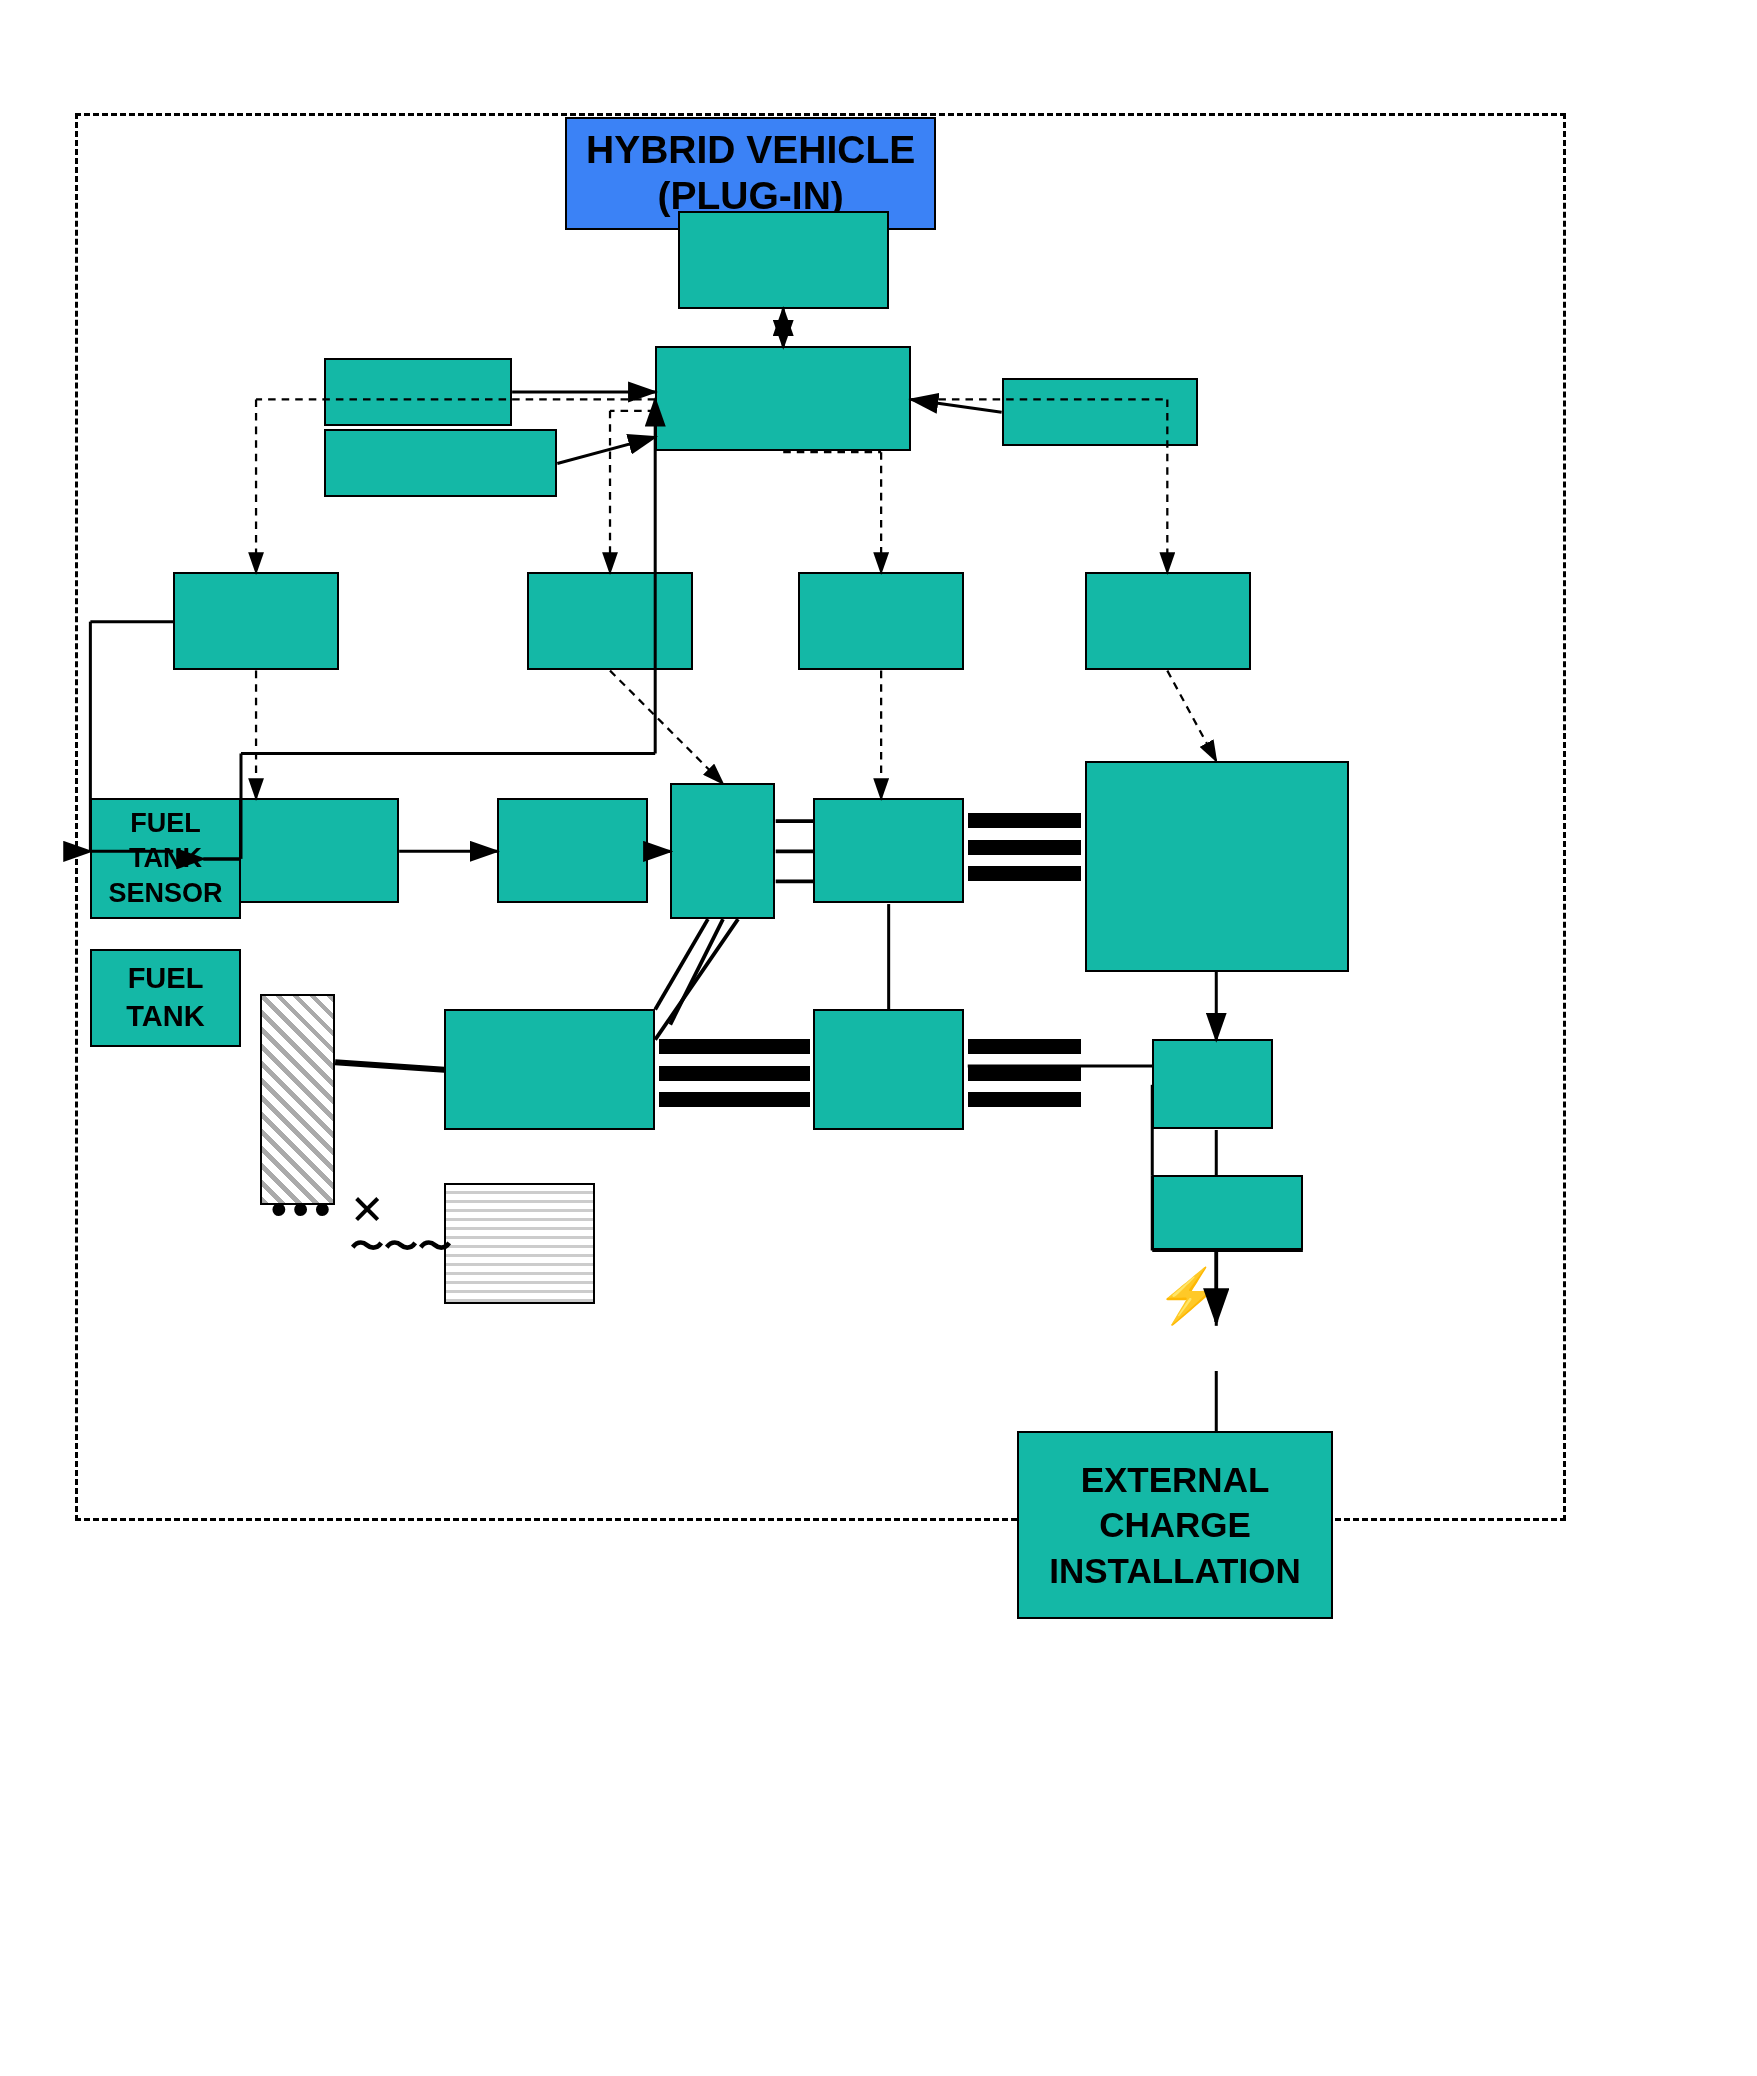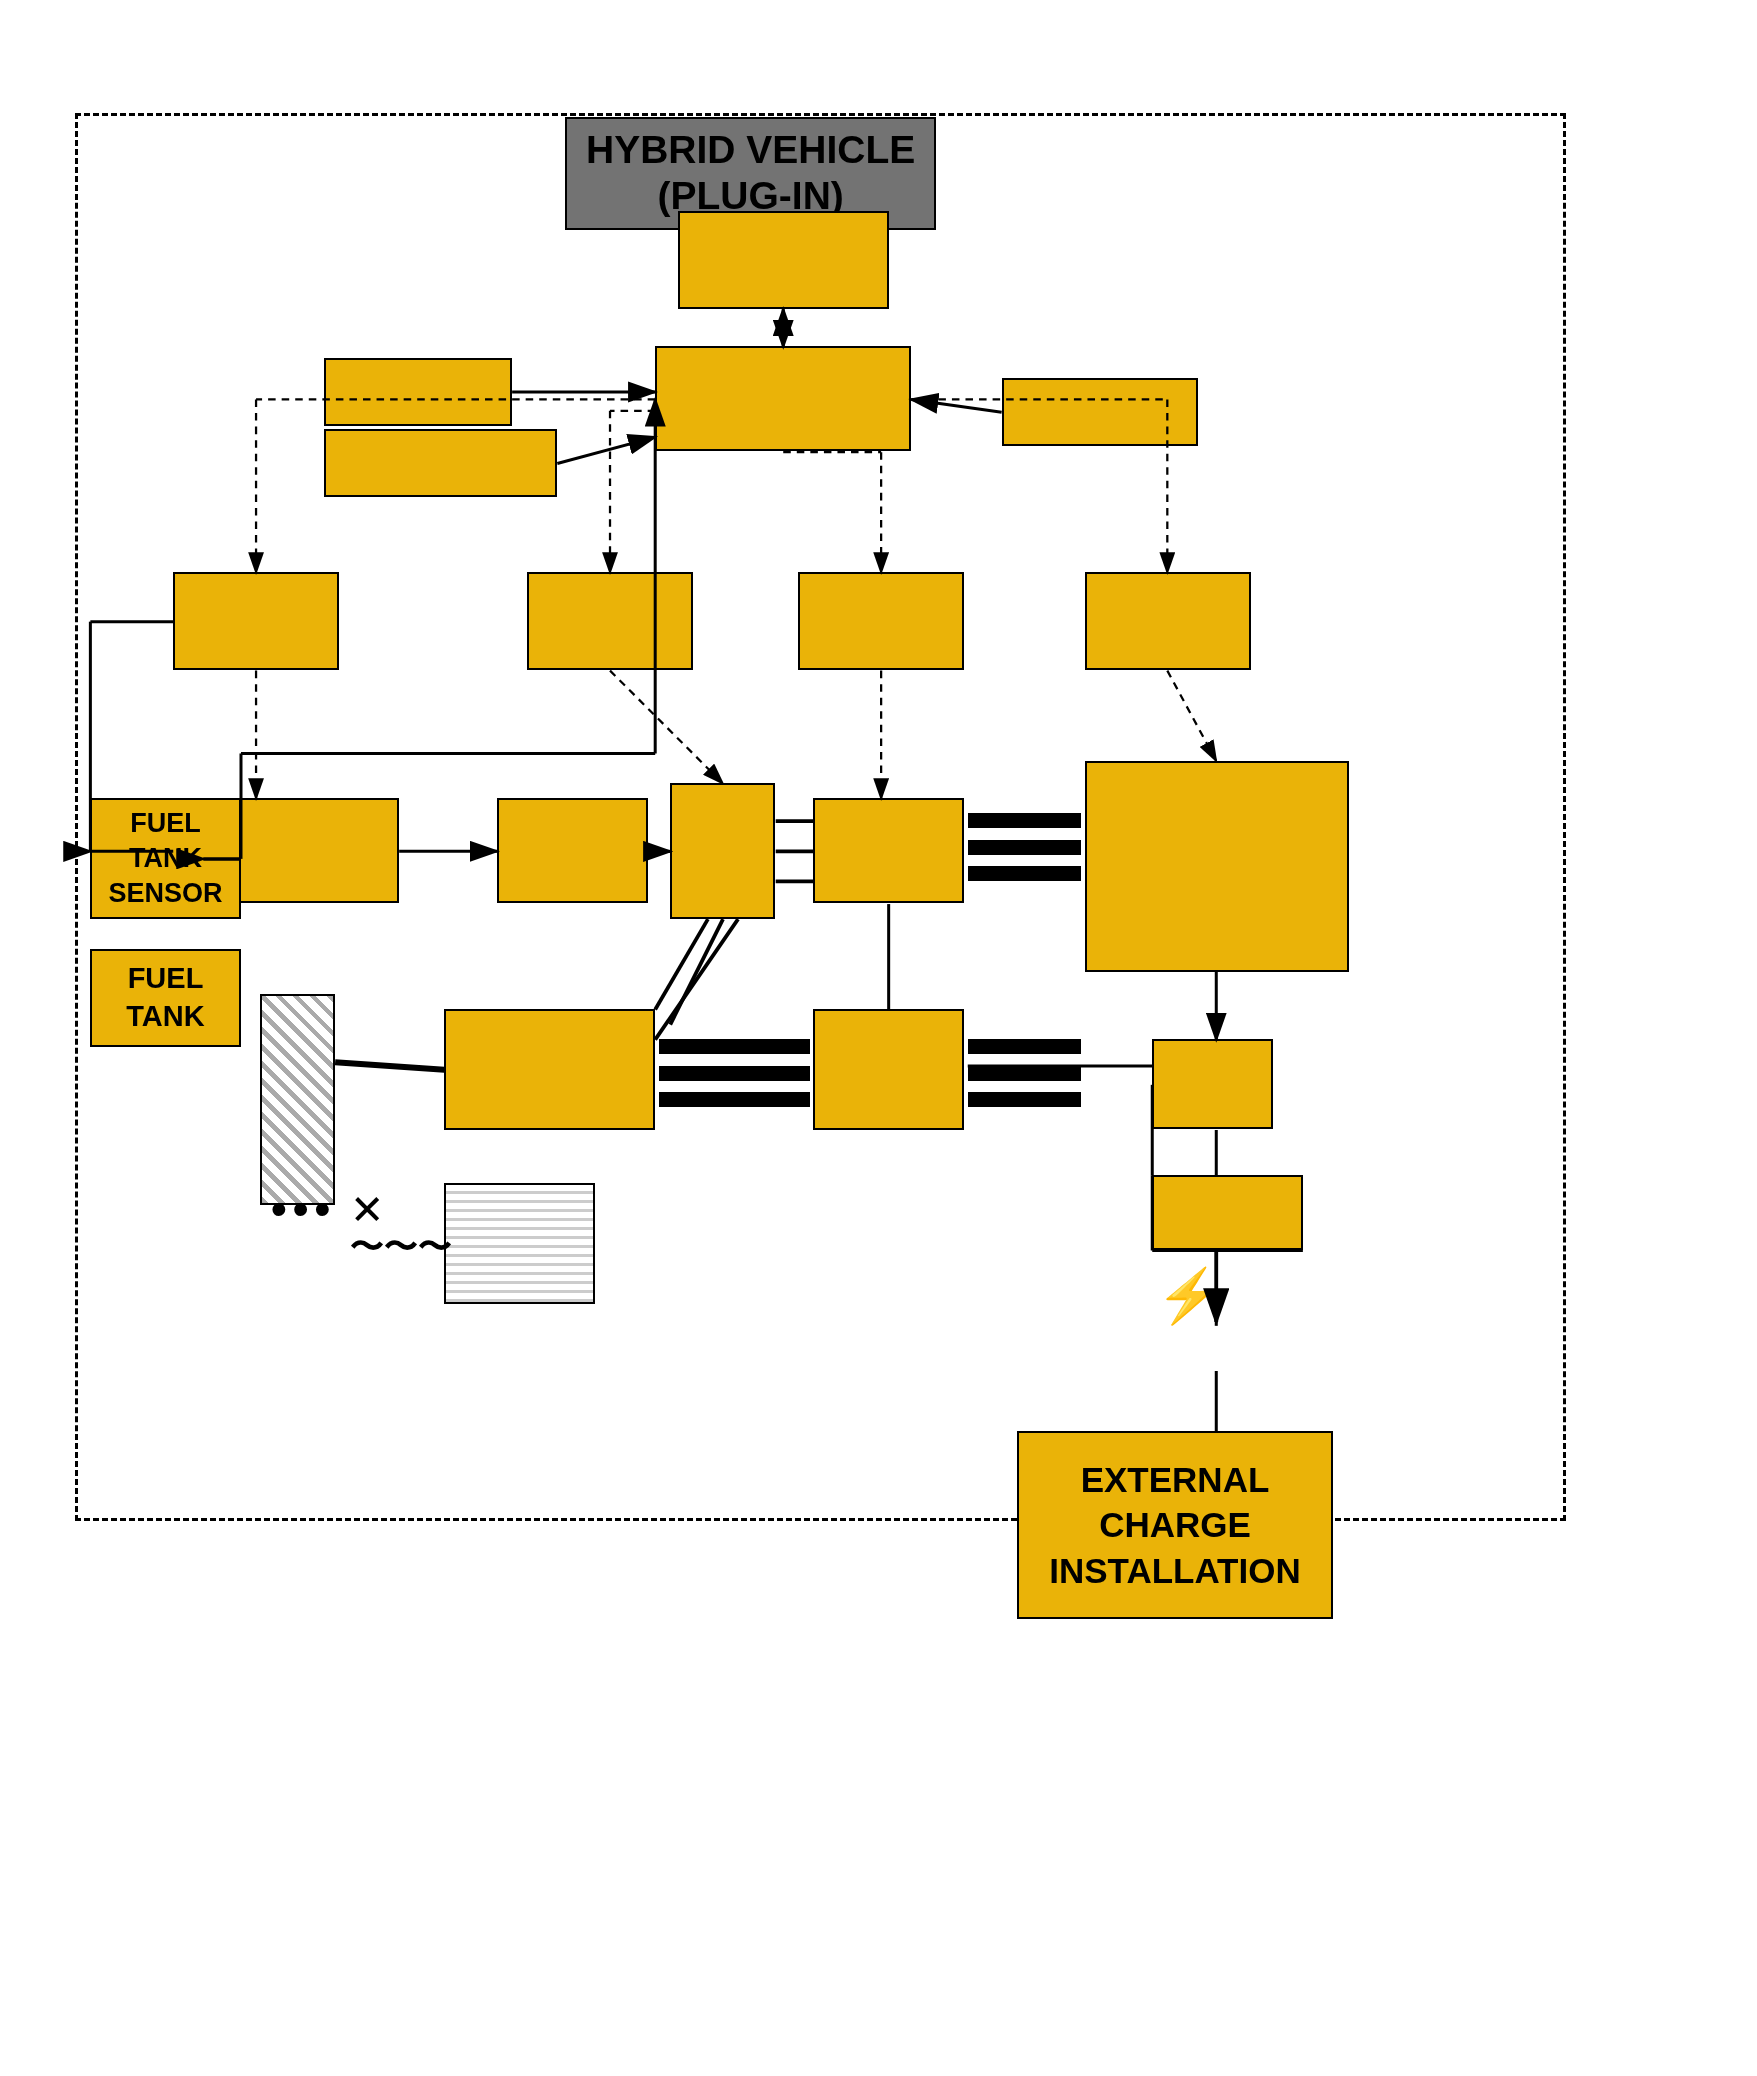--- a/index.html
+++ b/index.html
@@ -31,33 +31,33 @@
       width: 1491px;
       height: 1408px;
       border: 3px dashed #000;
     }
 
     .vehicle-label {
       position: absolute;
       top: 117px;
       left: 565px;
       border: 2.3px solid #000;
-      background: #737373;
+      background: #3b82f6;
       padding: 7.5px 19px;
       font-size: 39px;
       font-weight: bold;
       text-align: center;
       line-height: 1.2;
     }
 
     
     .component-box {
       position: absolute;
       border: 2.3px solid #000;
-      background: #eab308;
+      background: #14b8a6;
       display: flex;
       align-items: center;
       justify-content: center;
       font-size: 38px;
       font-weight: bold;
       text-align: center;
       line-height: 1.2;
     }
 
     

